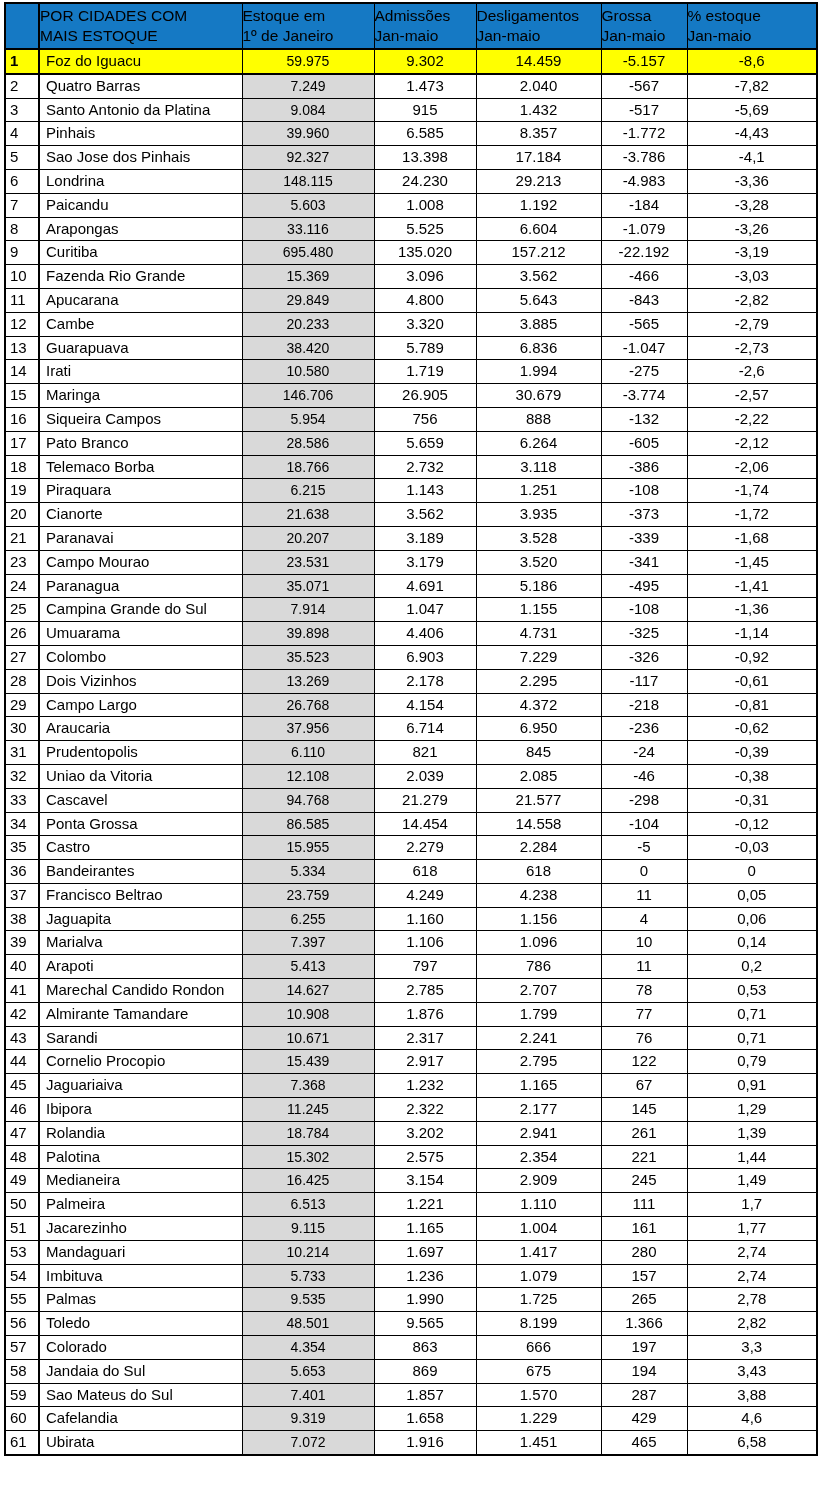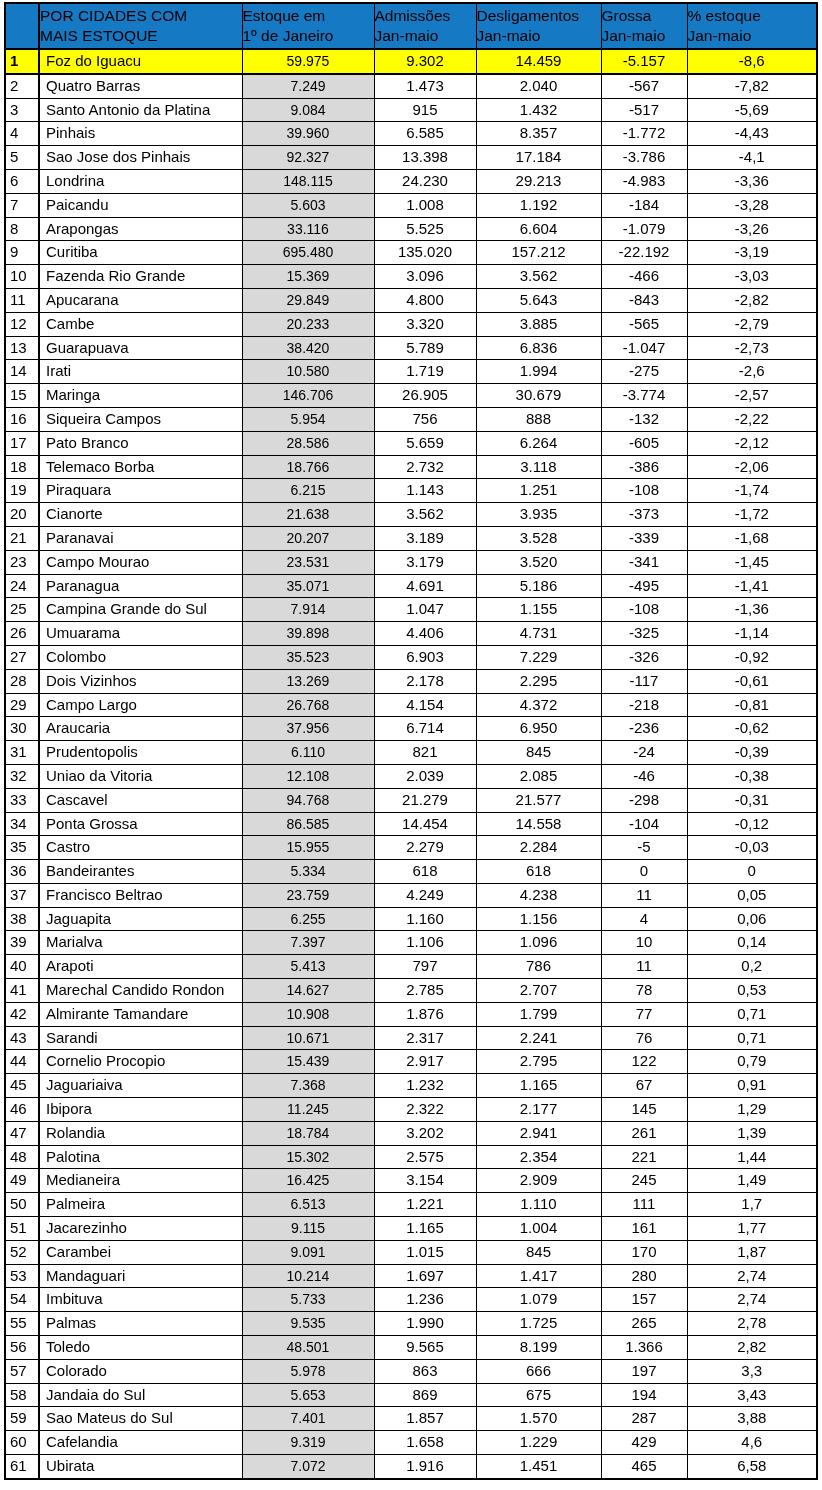--- a/index.html
+++ b/index.html
@@ -571,29 +571,20 @@
         <tr>
           <td class="c0">51</td>
           <td class="c1">Jacarezinho</td>
           <td class="c2">9.115</td>
           <td class="c3">1.165</td>
           <td class="c4">1.004</td>
           <td class="c5">161</td>
           <td class="c6">1,77</td>
         </tr>
         <tr>
-          <td class="c0">52</td>
-          <td class="c1">Carambei</td>
-          <td class="c2">9.091</td>
-          <td class="c3">1.015</td>
-          <td class="c4">845</td>
-          <td class="c5">170</td>
-          <td class="c6">1,87</td>
-        </tr>
-        <tr>
           <td class="c0">53</td>
           <td class="c1">Mandaguari</td>
           <td class="c2">10.214</td>
           <td class="c3">1.697</td>
           <td class="c4">1.417</td>
           <td class="c5">280</td>
           <td class="c6">2,74</td>
         </tr>
         <tr>
           <td class="c0">54</td>
@@ -618,21 +609,21 @@
           <td class="c1">Toledo</td>
           <td class="c2">48.501</td>
           <td class="c3">9.565</td>
           <td class="c4">8.199</td>
           <td class="c5">1.366</td>
           <td class="c6">2,82</td>
         </tr>
         <tr>
           <td class="c0">57</td>
           <td class="c1">Colorado</td>
-          <td class="c2">5.978</td>
+          <td class="c2">4.354</td>
           <td class="c3">863</td>
           <td class="c4">666</td>
           <td class="c5">197</td>
           <td class="c6">3,3</td>
         </tr>
         <tr>
           <td class="c0">58</td>
           <td class="c1">Jandaia do Sul</td>
           <td class="c2">5.653</td>
           <td class="c3">869</td>

